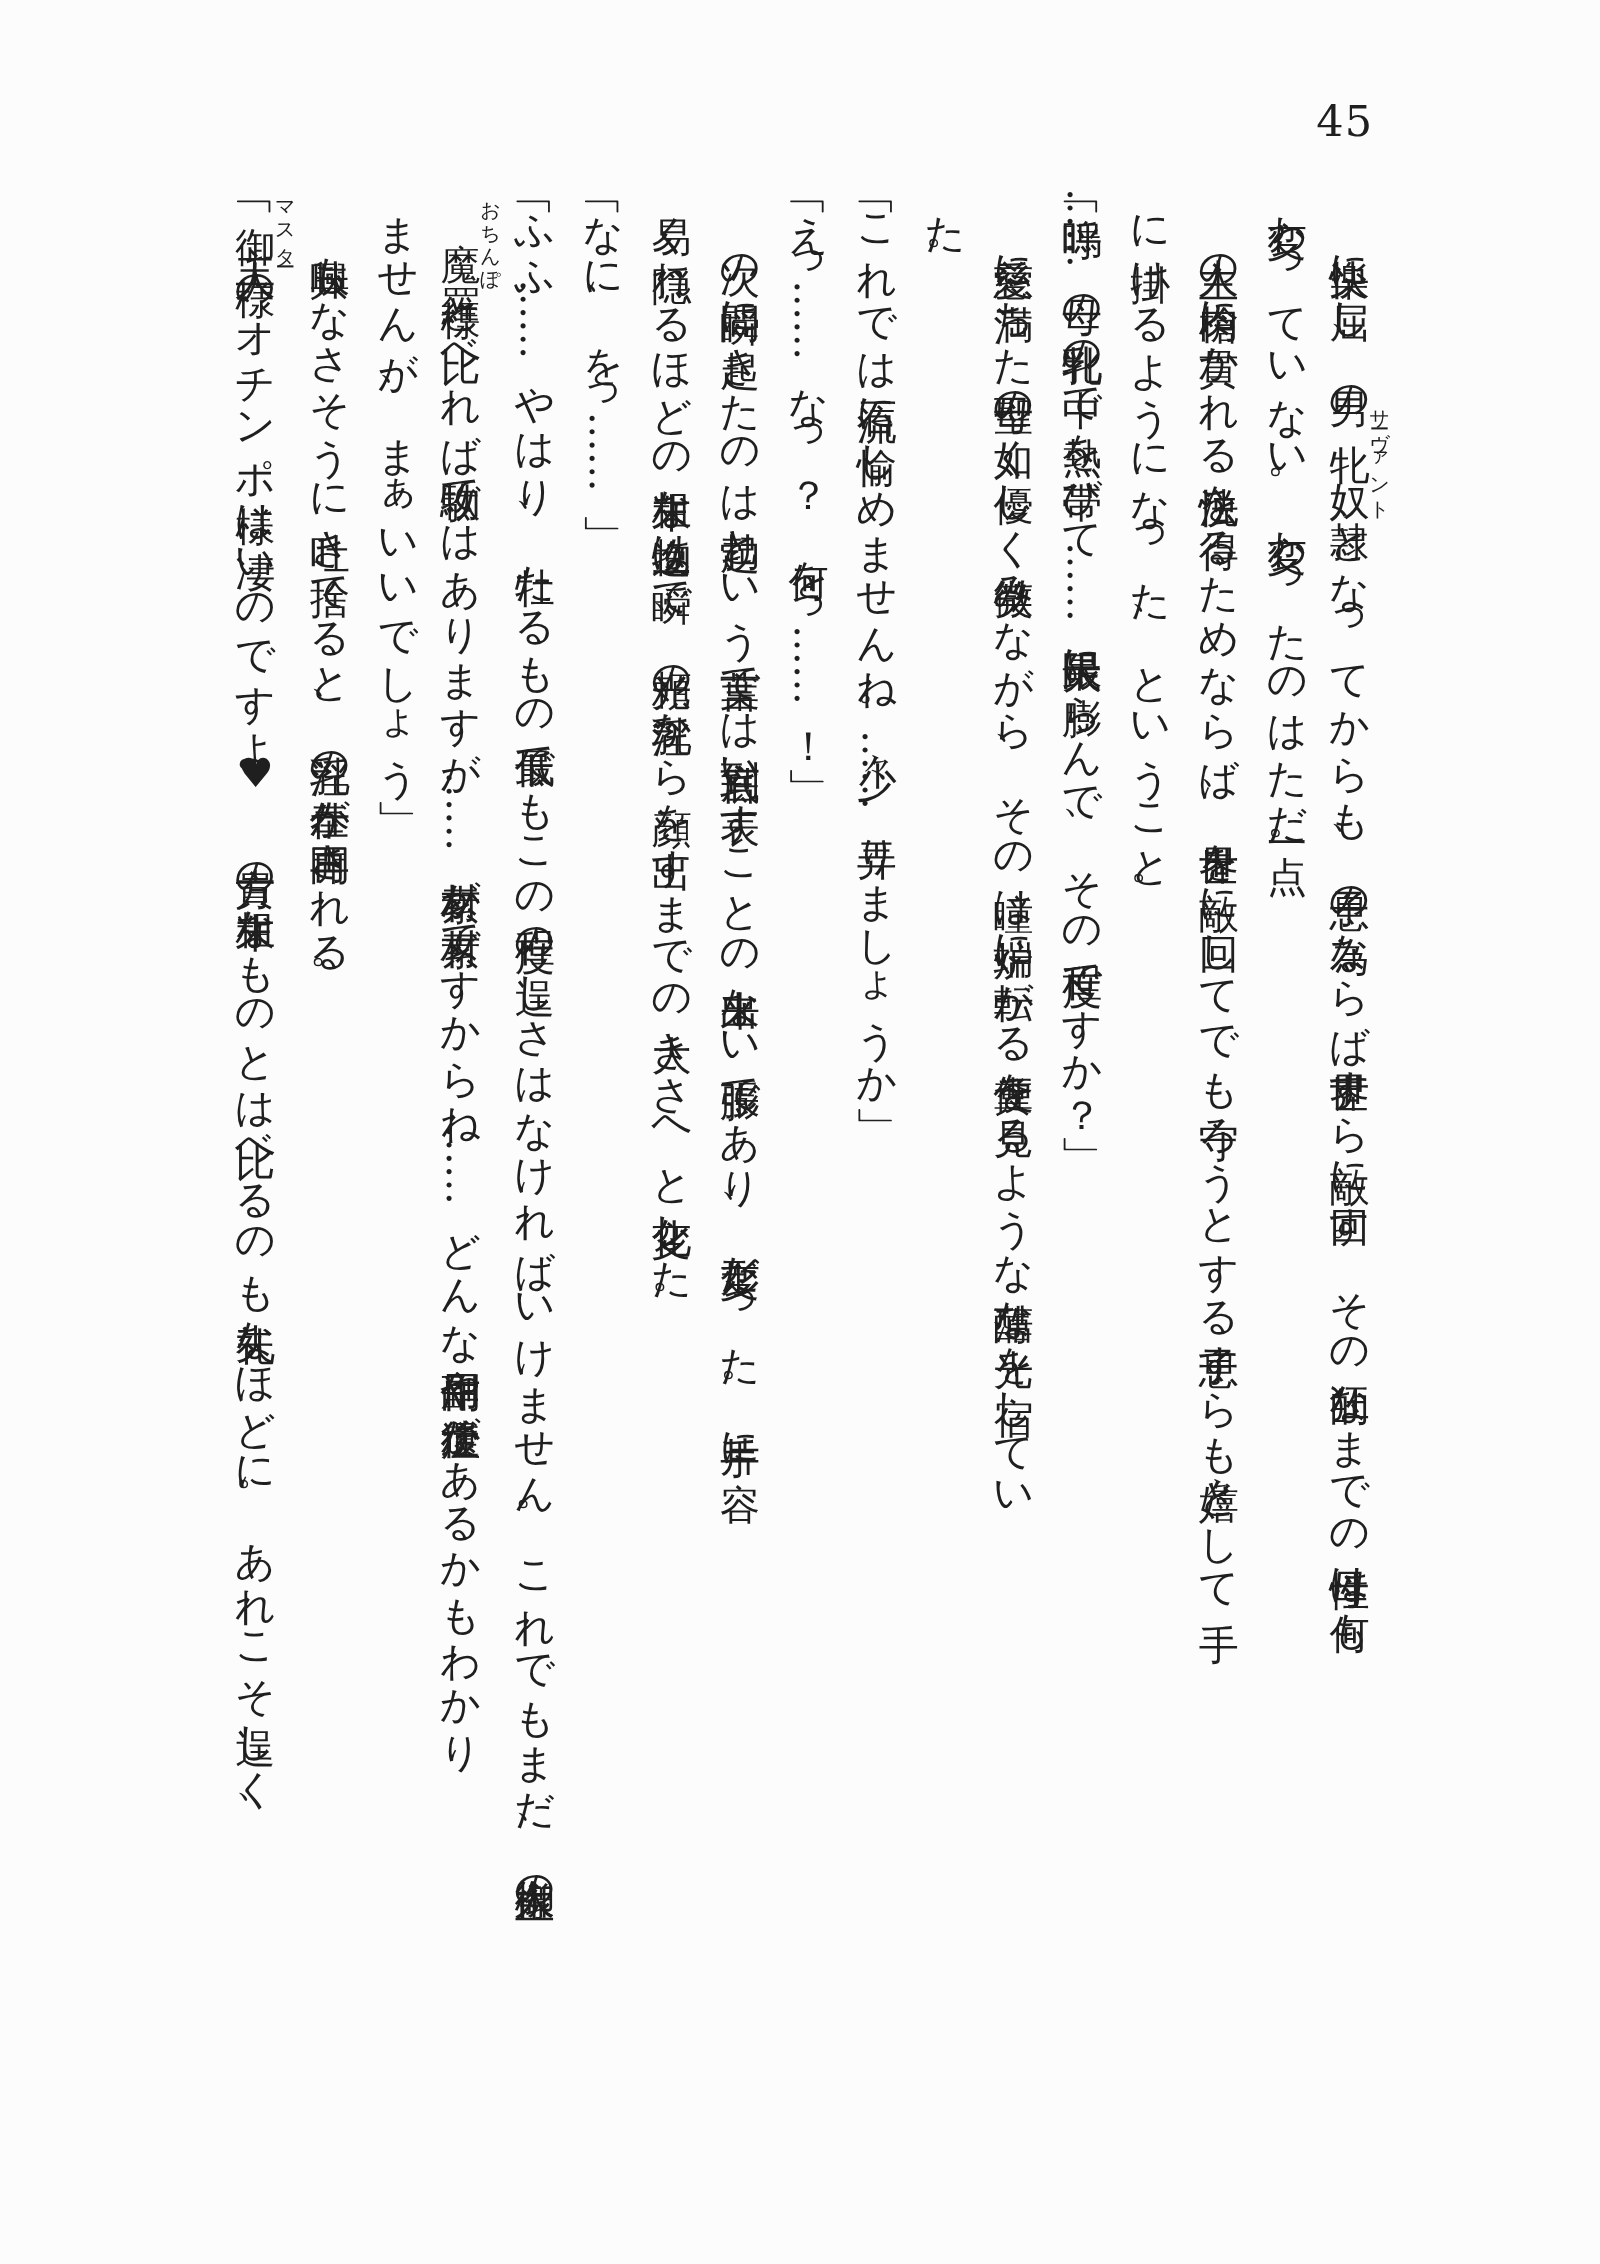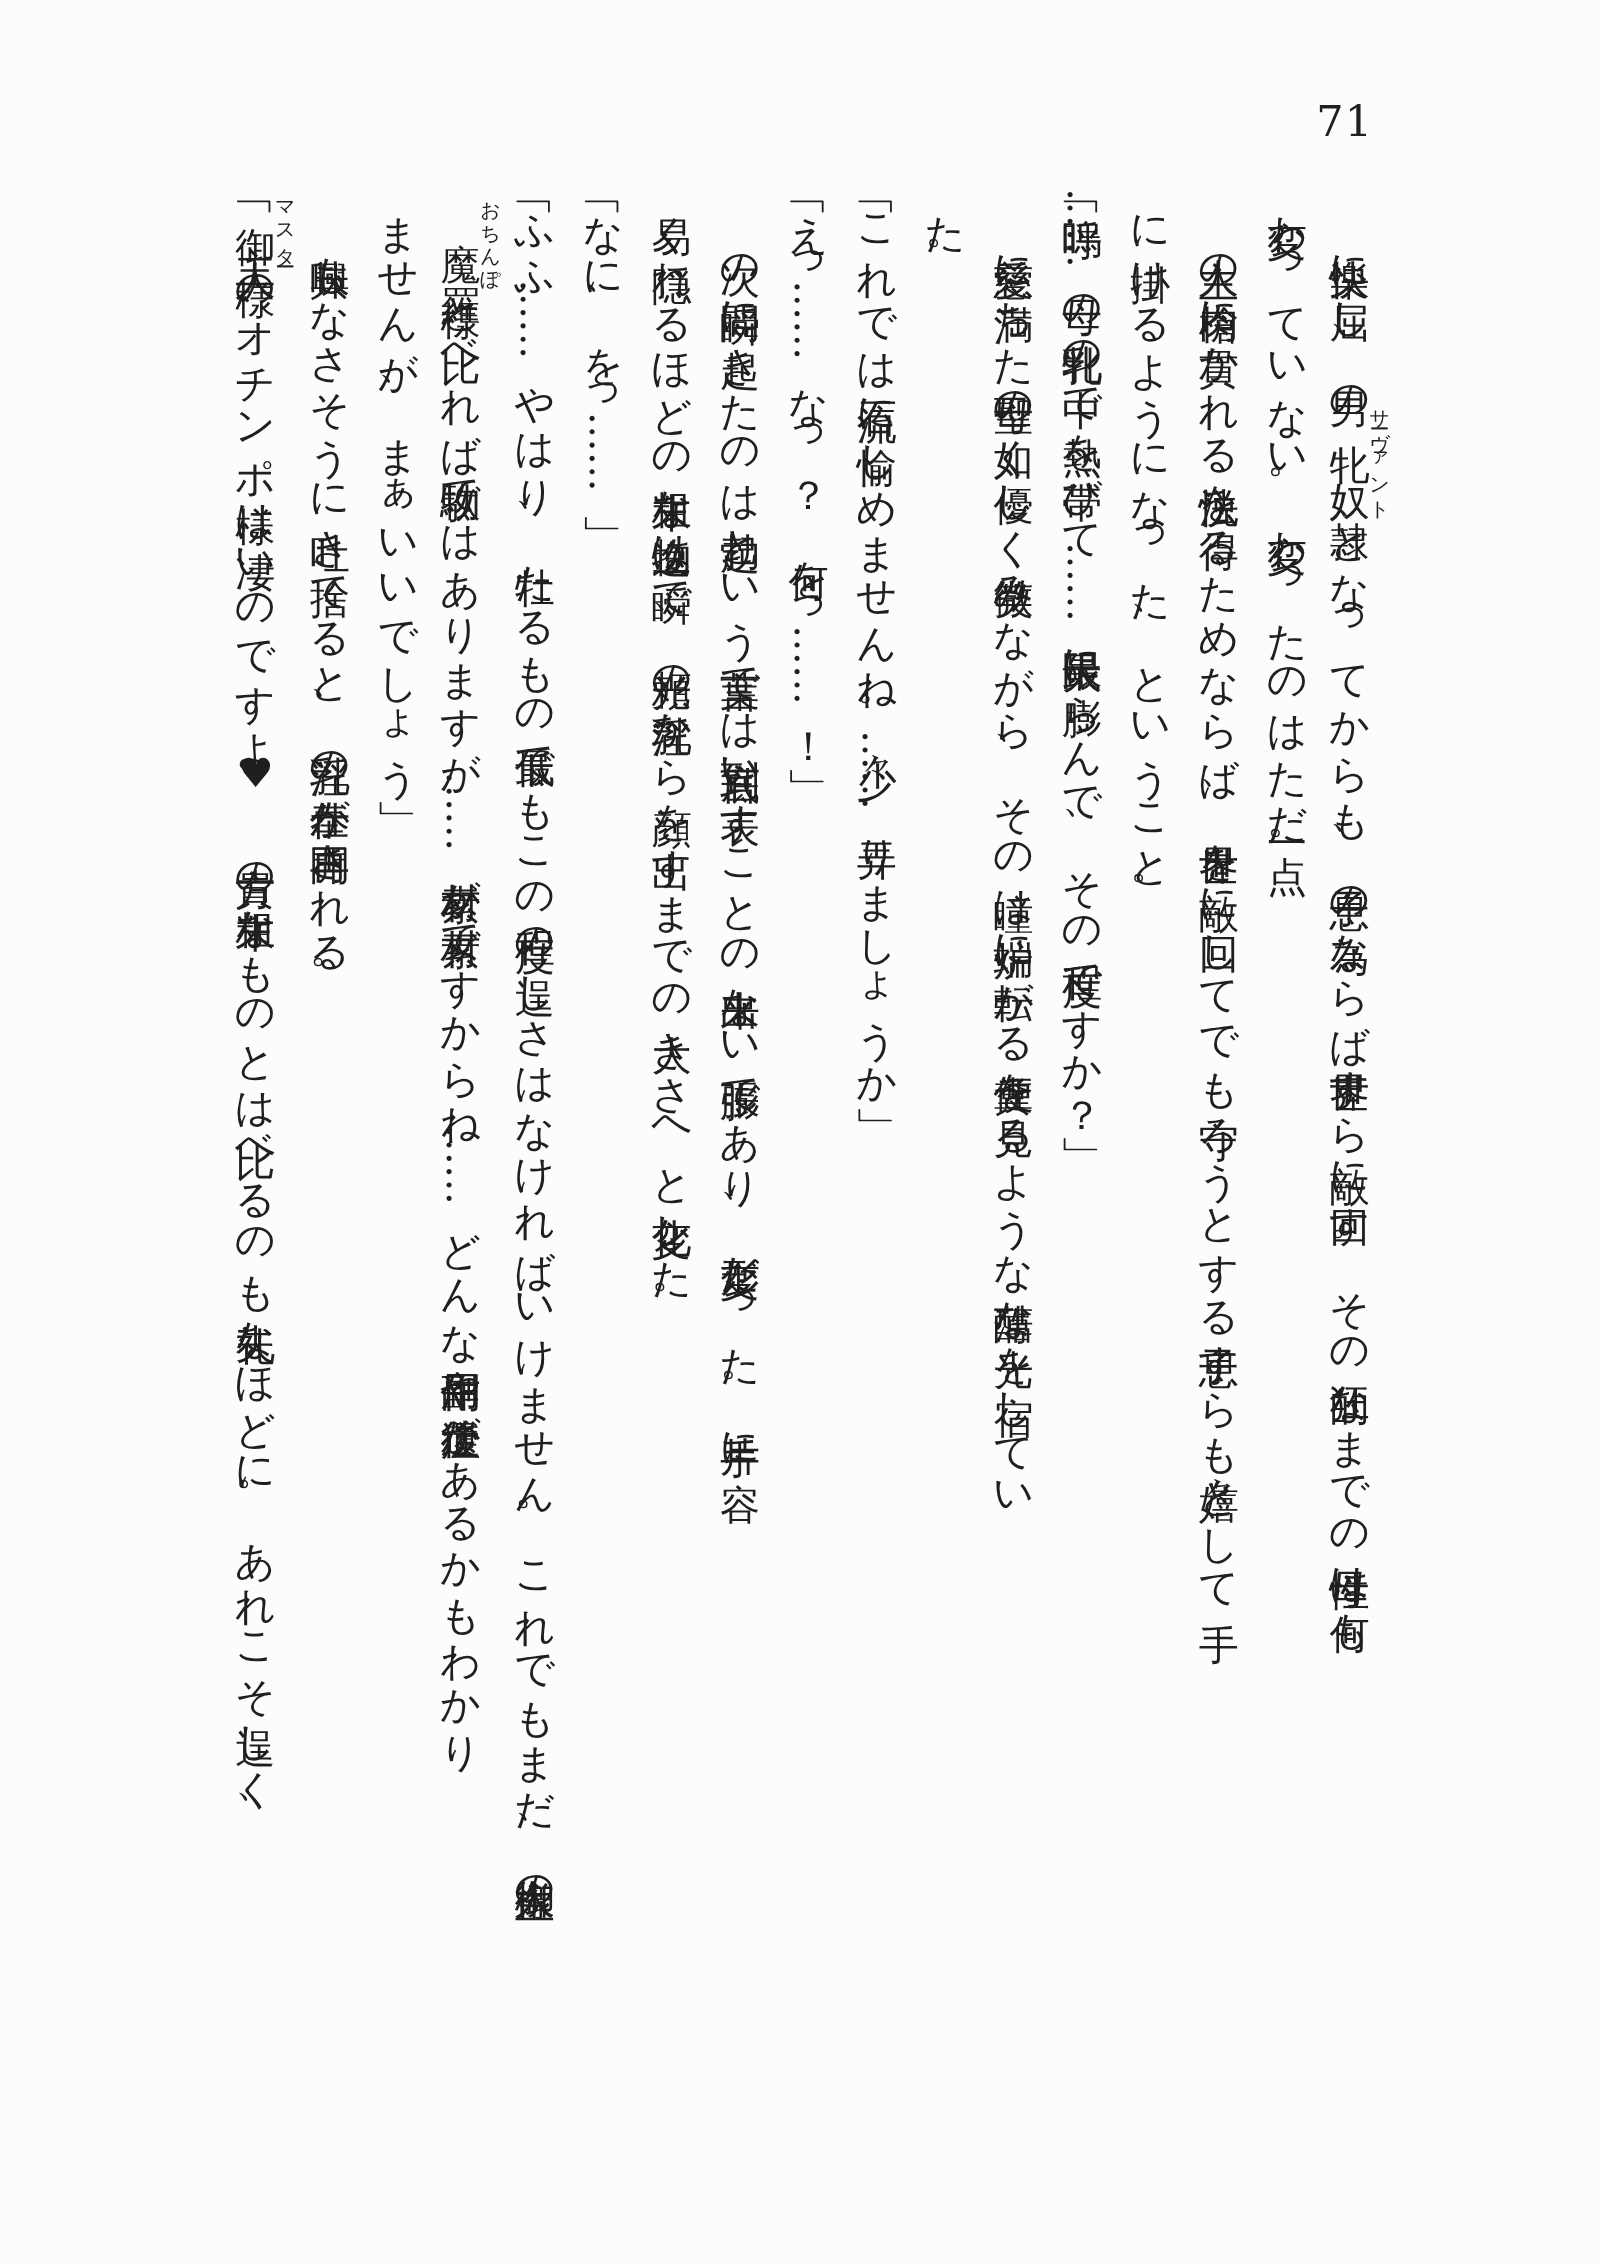--- a/index.html
+++ b/index.html
@@ -54,21 +54,21 @@
   rt {
     font-size: 20px;
     line-height: 1;
     letter-spacing: 0;
     font-family: "DejaVu Serif", "Liberation Serif", serif;
   }
 </style>
 </head>
 <body>
 
-<div class="page-number">71</div>
+<div class="page-number">45</div>
 
 <div class="text-area" id="text-area">
     <div class="text-column indent">快楽に屈し、男の<ruby>牝奴隷<rt>サーヴァント</rt></ruby>となってからも、息子の為ならば世界すら敵に回す。その狂的なまでの母性は何も</div>
     <div class="text-column">変わっていない。変わったのはただ一点。</div>
     <div class="text-column indent">主人の肉槍に貫かれる法悦を得るためならば、世界を敵に回してでも守ろうとする息子すらも嬉々として手</div>
     <div class="text-column">に掛けるようになった、ということ。</div>
     <div class="text-column">「嗚呼……母の牝乳の中で熱を帯びて……最大限に膨らんで、その程度ですか？」</div>
     <div class="text-column indent">慈愛に満ちた聖母の如く優しく微笑みながら、その瞳は炉端に転がる糞便を見るような酷薄な光を宿してい</div>
     <div class="text-column">た。</div>
     <div class="text-column">「これでは流石に愉しめませんね。少々……弄りましょうか」</div>

